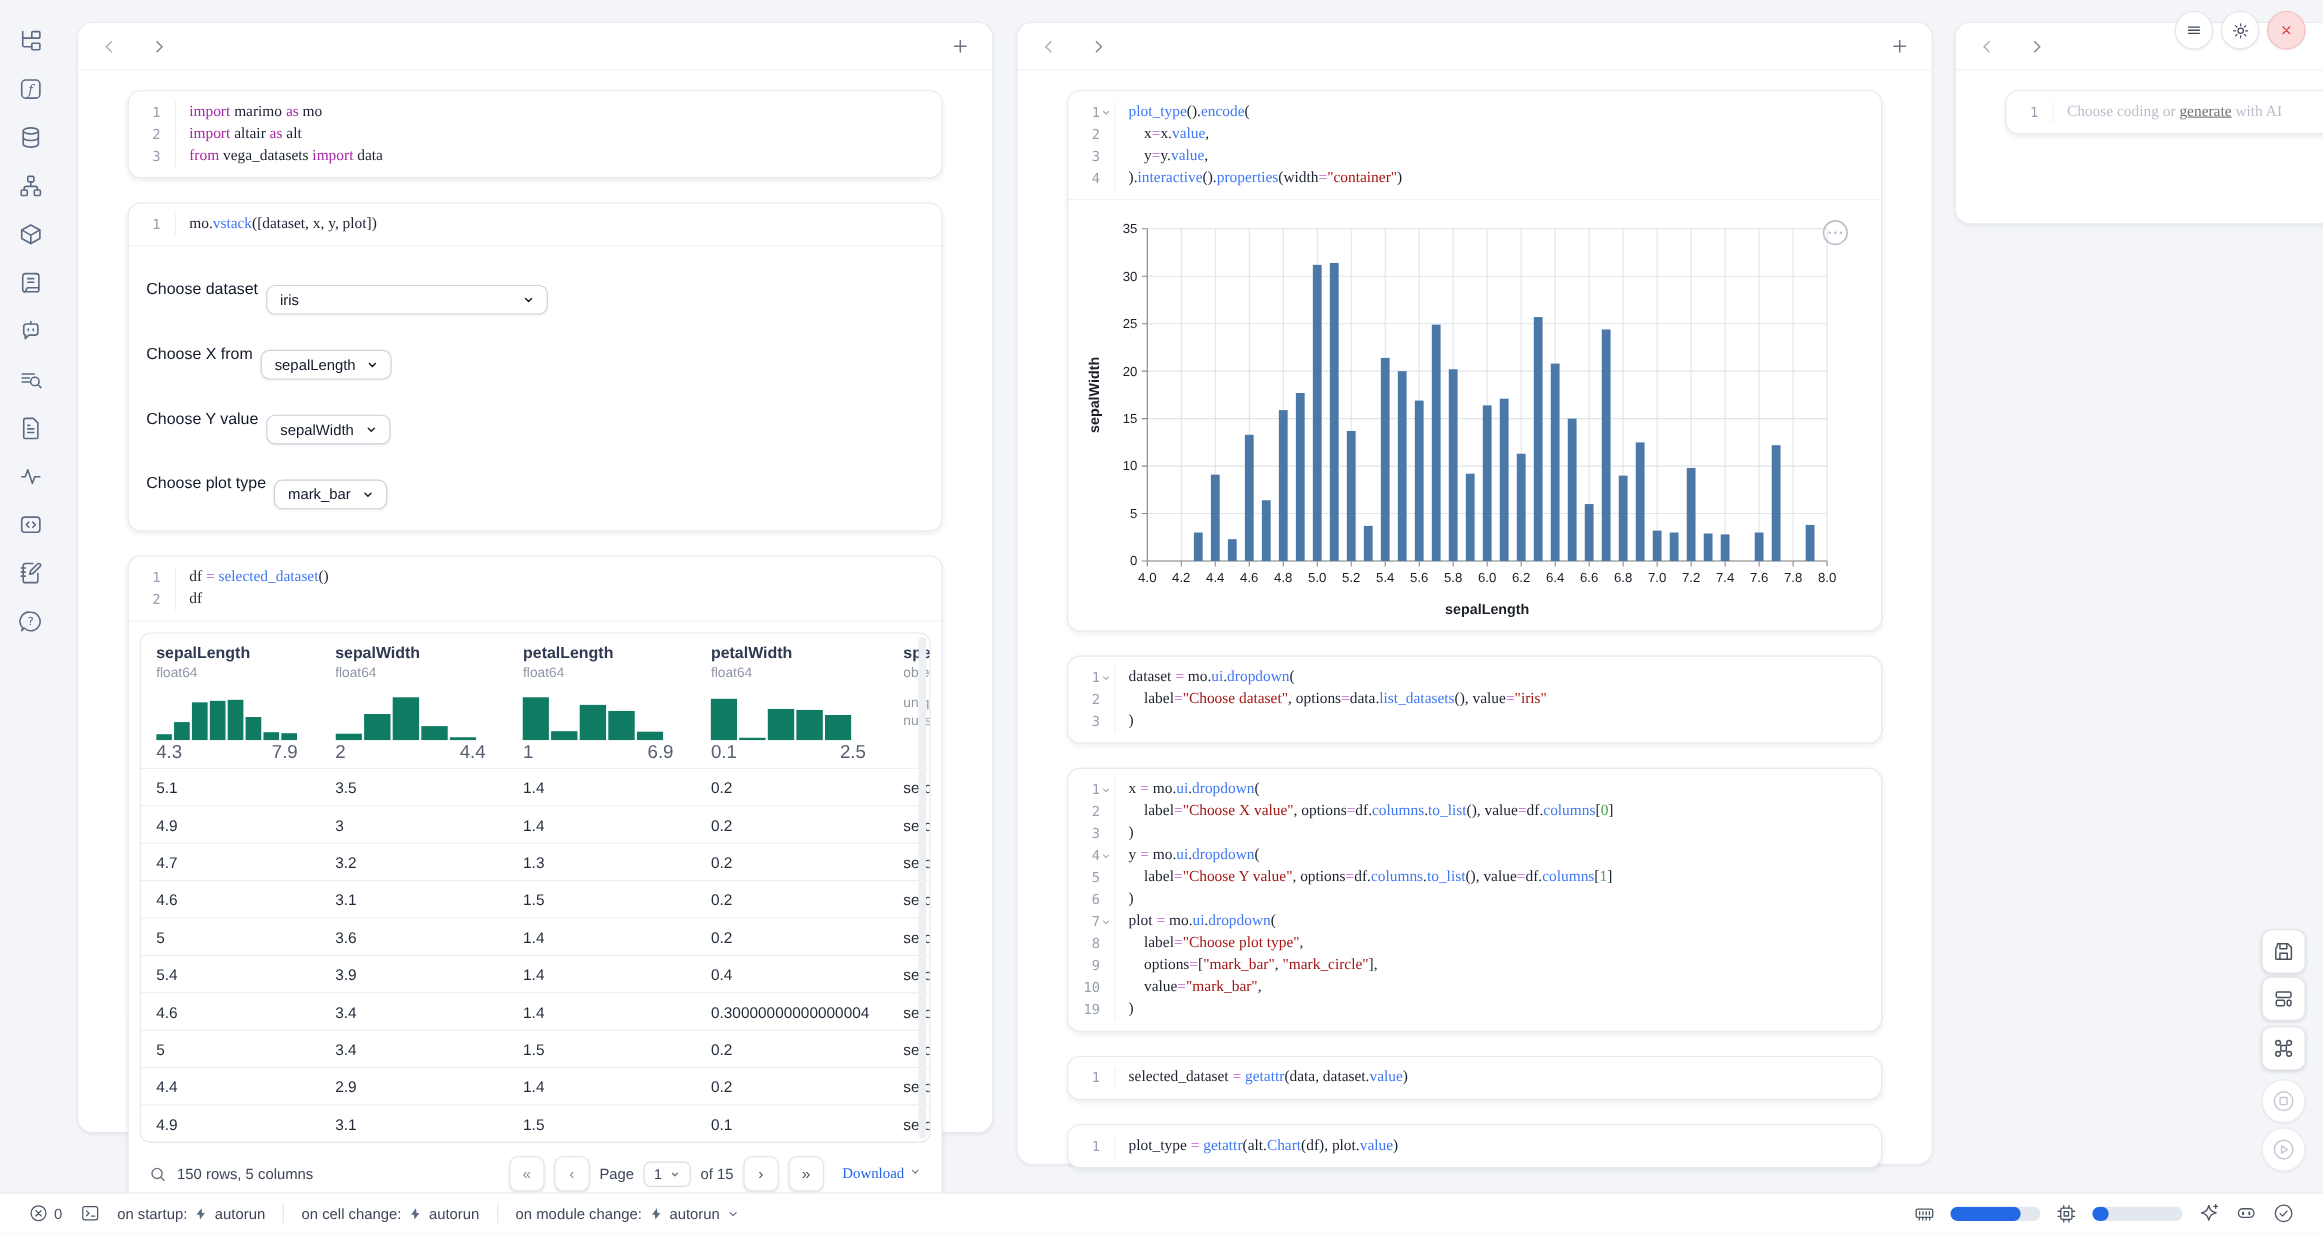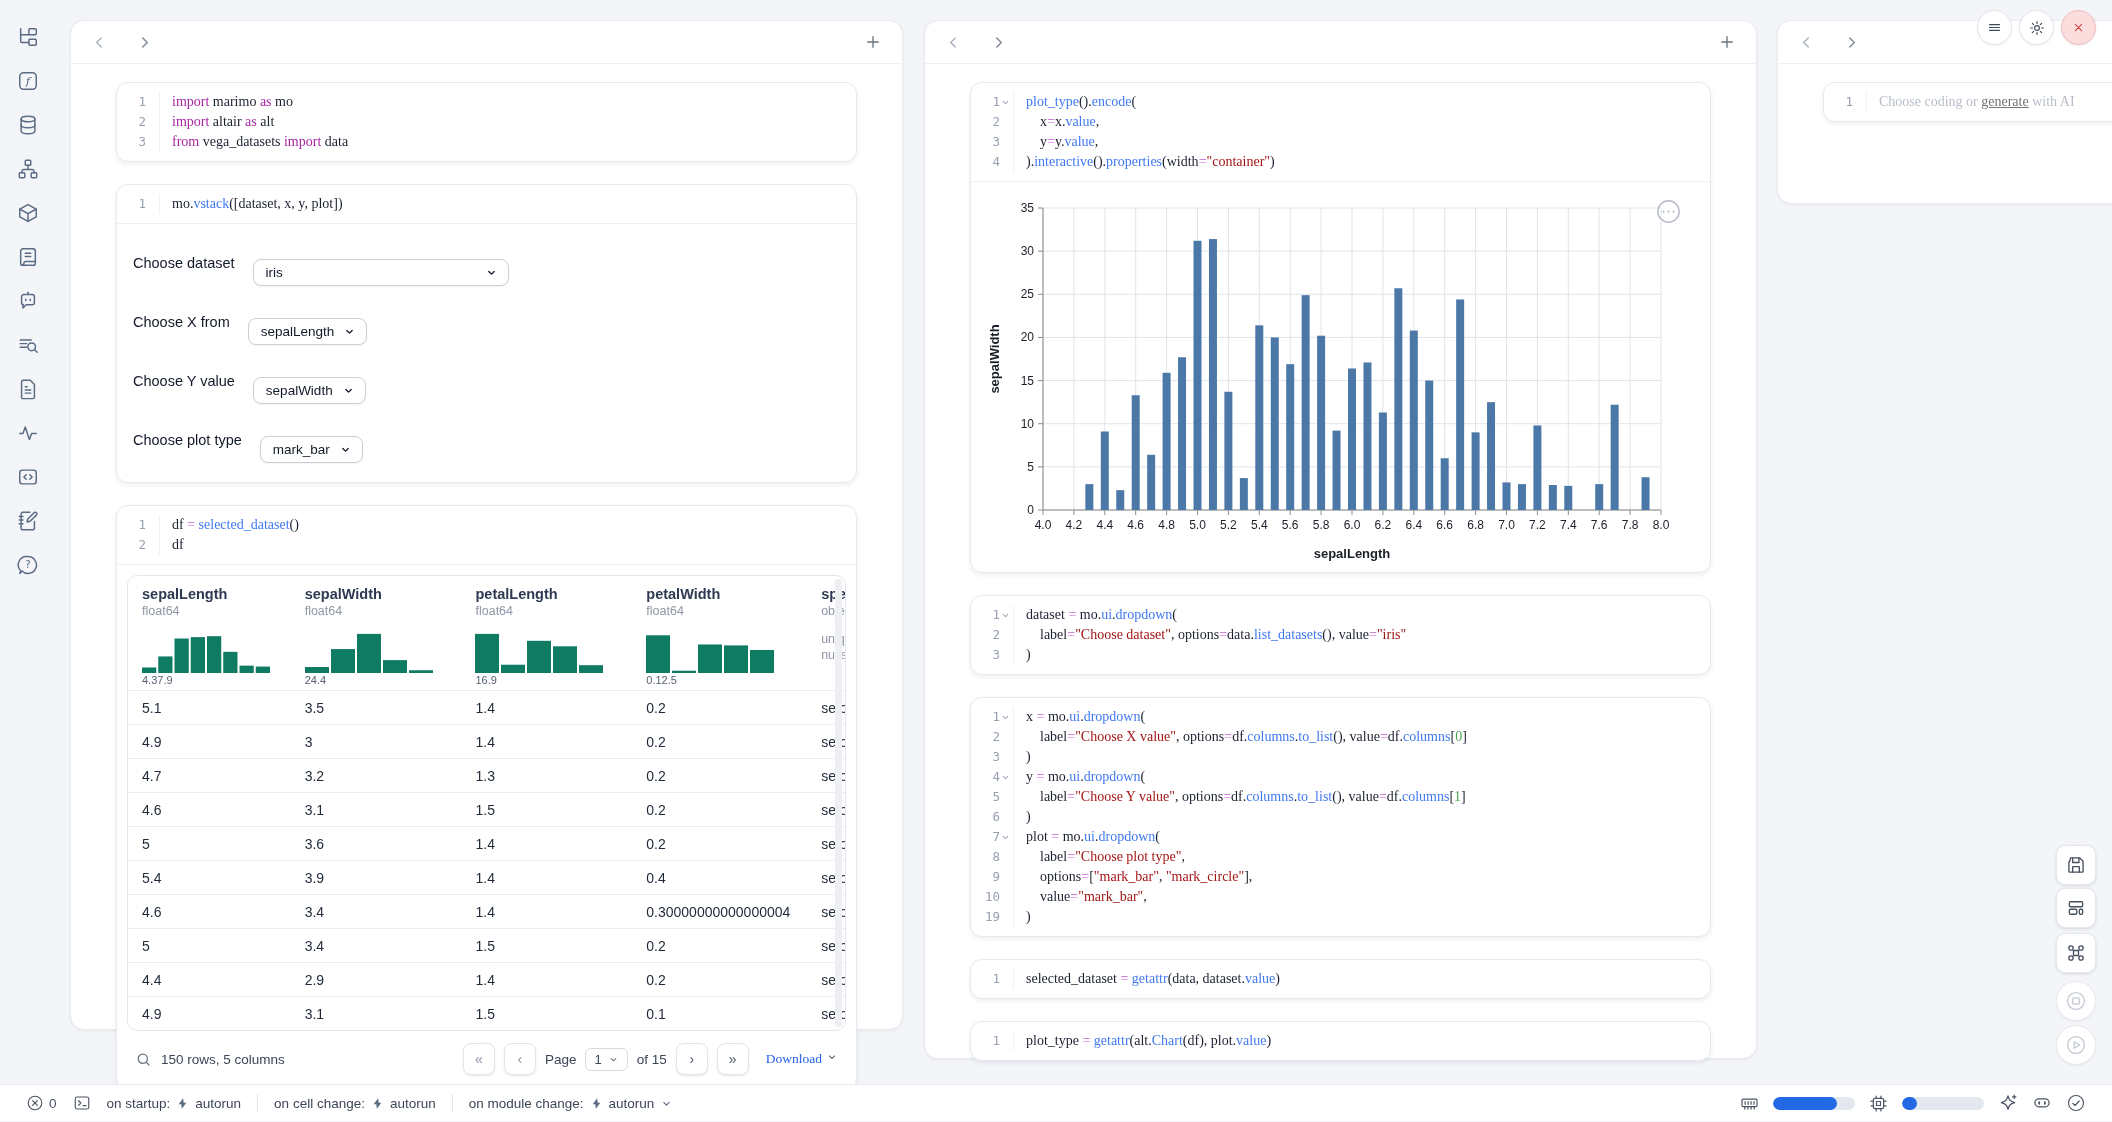--- a/index.html
+++ b/index.html
@@ -30,35 +30,35 @@
   .fold{width:9px;height:9px;margin-left:1px;display:inline-flex;color:#a4adbb;}
   .codelines{padding-left:12px;white-space:pre;overflow:hidden;flex:1;}
   .cline{height:20px;font-family:Liberation Serif, serif;}
   .tk-kw{color:#a626a4;}.tk-fn{color:#4078f2;}.tk-str{color:#a31515;}.tk-num{color:#50a14f;}
   .tk-op{color:#c55bd6;}.tk-pl{color:#1c2130;}
   .tk-ph{color:#b8bec9;}.tk-phu{color:#737373;text-decoration:underline;}
   .output{border-top:1px solid #edf0f4;}
 
   
   .ctl-out{padding:16px 16px 6px;}
-  .ctl-row{margin-bottom:13px;font-size:14.5px;color:#111827;display:flex;align-items:center;gap:18px;}
+  .ctl-row{margin-bottom:13px;font-size:14.5px;color:#111827;display:flex;align-items:center;gap:7px;}
   .sel{display:inline-flex;align-items:center;gap:9px;border:1px solid #c9d0da;border-radius:8px;padding:5px 10px 5px 12px;box-shadow:0 1px 2px rgba(16,24,40,.05);font-size:13.5px;color:#111827;background:#fff;cursor:pointer;margin-top:19px;}
   .sel.wide{width:232px;justify-content:space-between;}
   .sel .ic{color:#111827;display:flex;}
 
   
   .df-out{padding:10px 10px 4px;}
   .df-wrap{border:1px solid #e3e7ed;border-radius:10px;overflow:hidden;position:relative;}
   .df-table{border-collapse:separate;border-spacing:0;table-layout:fixed;width:850px;font-size:14px;}
   .df-table th{text-align:left;vertical-align:top;padding:10px 4px 4px 14px;font-weight:normal;}
   .df-table td{border-top:1px solid #eaedf1;padding:0 4px 0 14px;height:33px;white-space:nowrap;overflow:hidden;color:#1f2937;}
   .col-name{font-weight:bold;font-size:14.5px;color:#2f3a52;white-space:nowrap;overflow:hidden;}
   .col-dtype{font-size:12.5px;color:#8f97a6;margin-top:2px;white-space:nowrap;overflow:hidden;}
   .hist{margin-top:9px;display:block;}
-  .col-range{display:flex;color:#566070;font-size:11px;margin-top:1px;padding-right:16px;}
+  .col-range{display:flex;justify-content:space-between;color:#566070;font-size:17px;margin-top:1px;padding-right:16px;}
   .col-stat{font-size:12.5px;color:#8f97a6;margin-top:2px;white-space:nowrap;overflow:hidden;}
   .col-stat.first{margin-top:14px;}
   .vscroll{position:absolute;top:3px;right:3px;bottom:3px;width:7px;border-radius:4px;background:#edeff3;}
   .df-footer{display:flex;align-items:center;gap:9px;padding:12px 8px 10px;color:#3c4657;font-size:13.5px;}
   .df-footer .ic{color:#6b7480;display:flex;cursor:pointer;}
   .pg{width:30px;height:30px;border:1px solid #e2e6ec;border-radius:8px;background:#fff;box-shadow:0 1px 2px rgba(16,24,40,.1);display:flex;align-items:center;justify-content:center;color:#8a93a3;font-size:14px;cursor:pointer;flex:none;}
   .pgsel{display:inline-flex;align-items:center;gap:6px;border:1px solid #d6dbe3;border-radius:6px;padding:3px 8px;font-size:13px;cursor:pointer;}
   .dl{color:#2563eb;display:inline-flex;align-items:flex-start;gap:4px;margin-left:8px;cursor:pointer;font-family:Liberation Serif, serif;}
   .pager{margin-left:auto;display:flex;align-items:center;gap:9px;}
 

